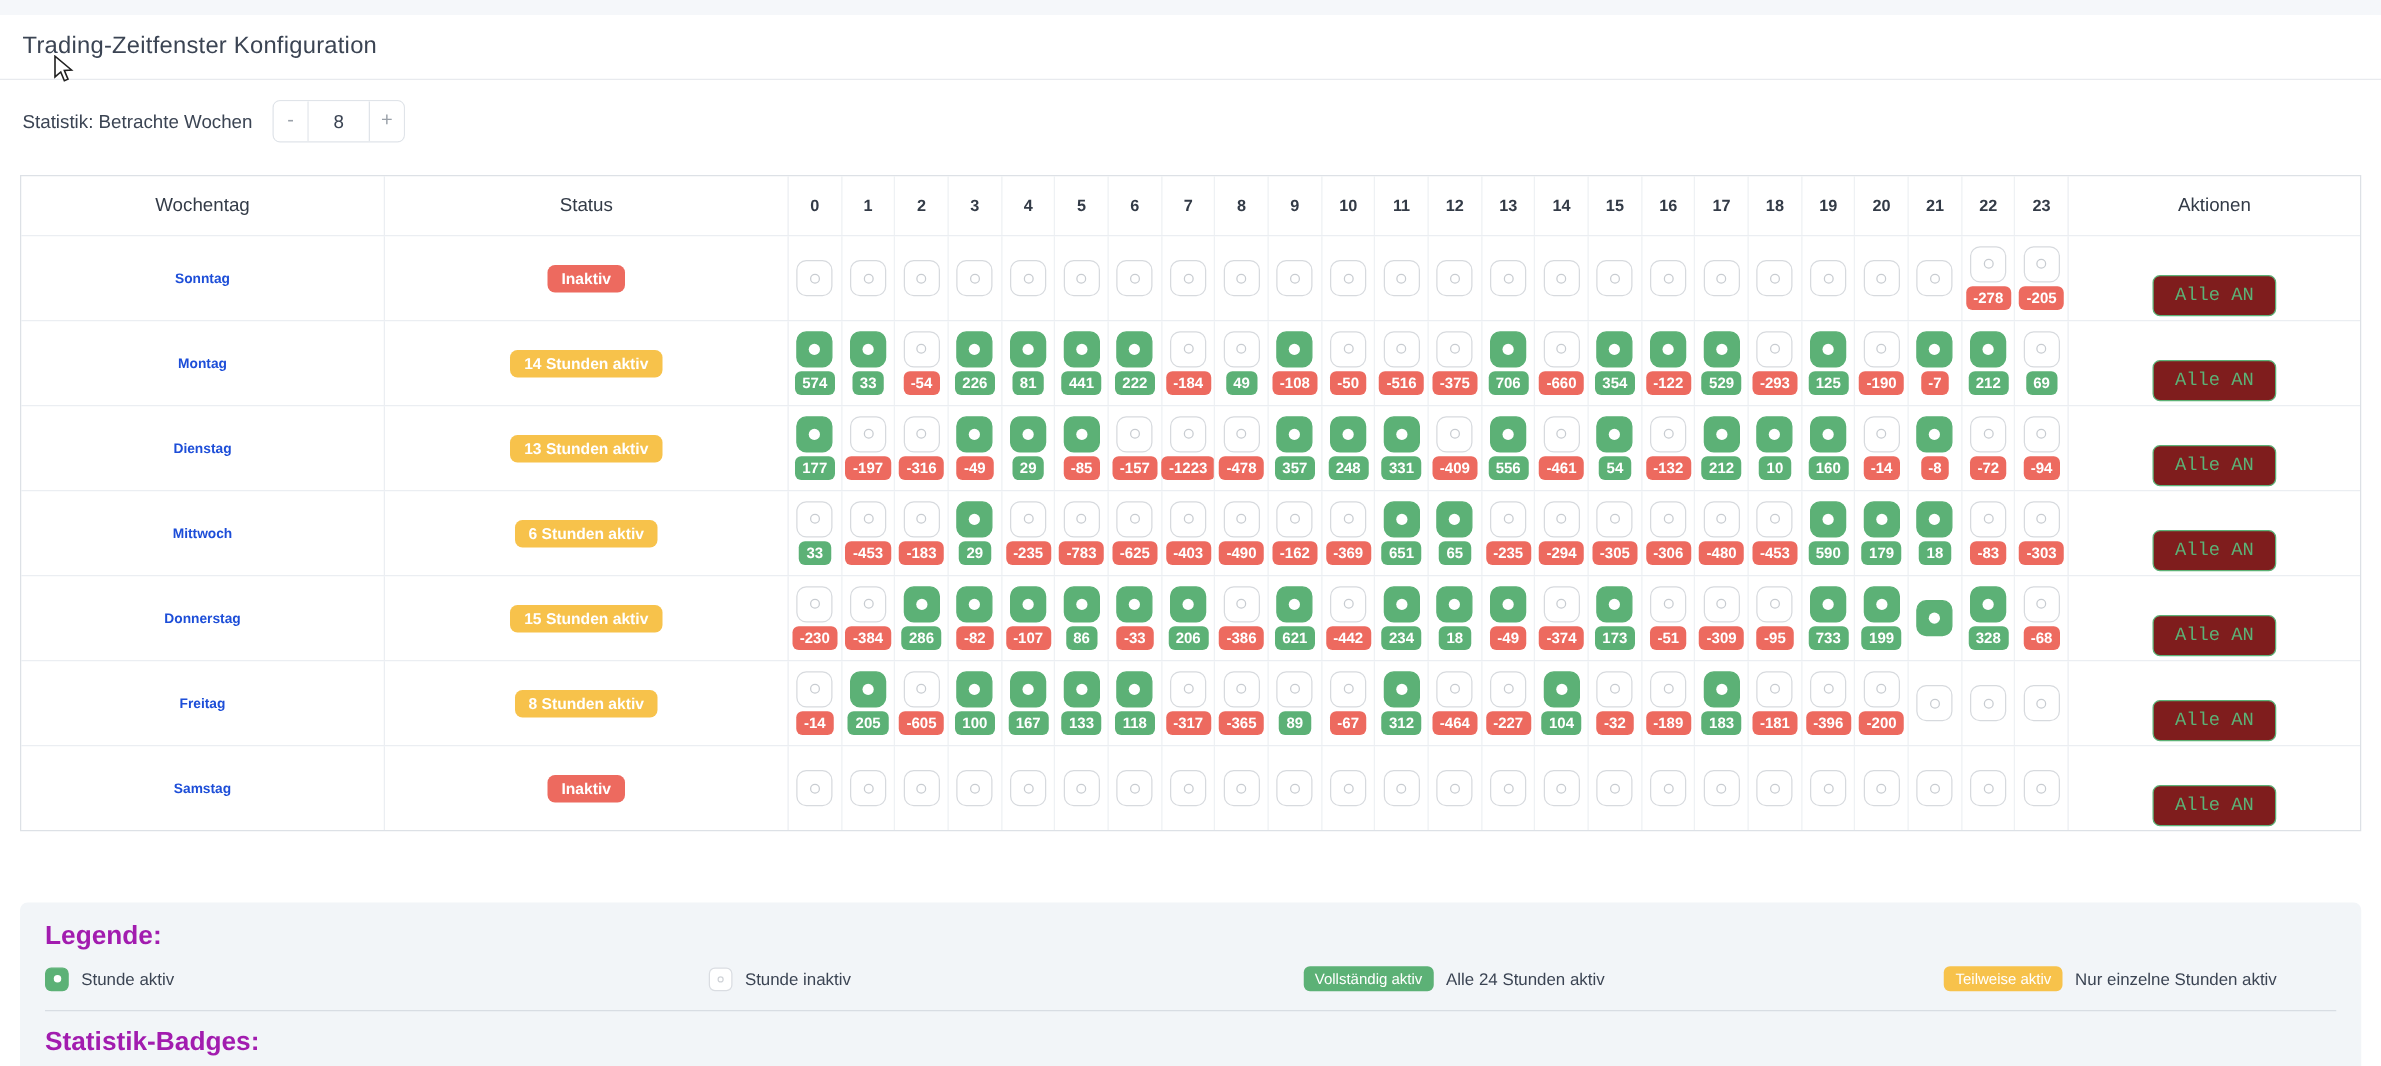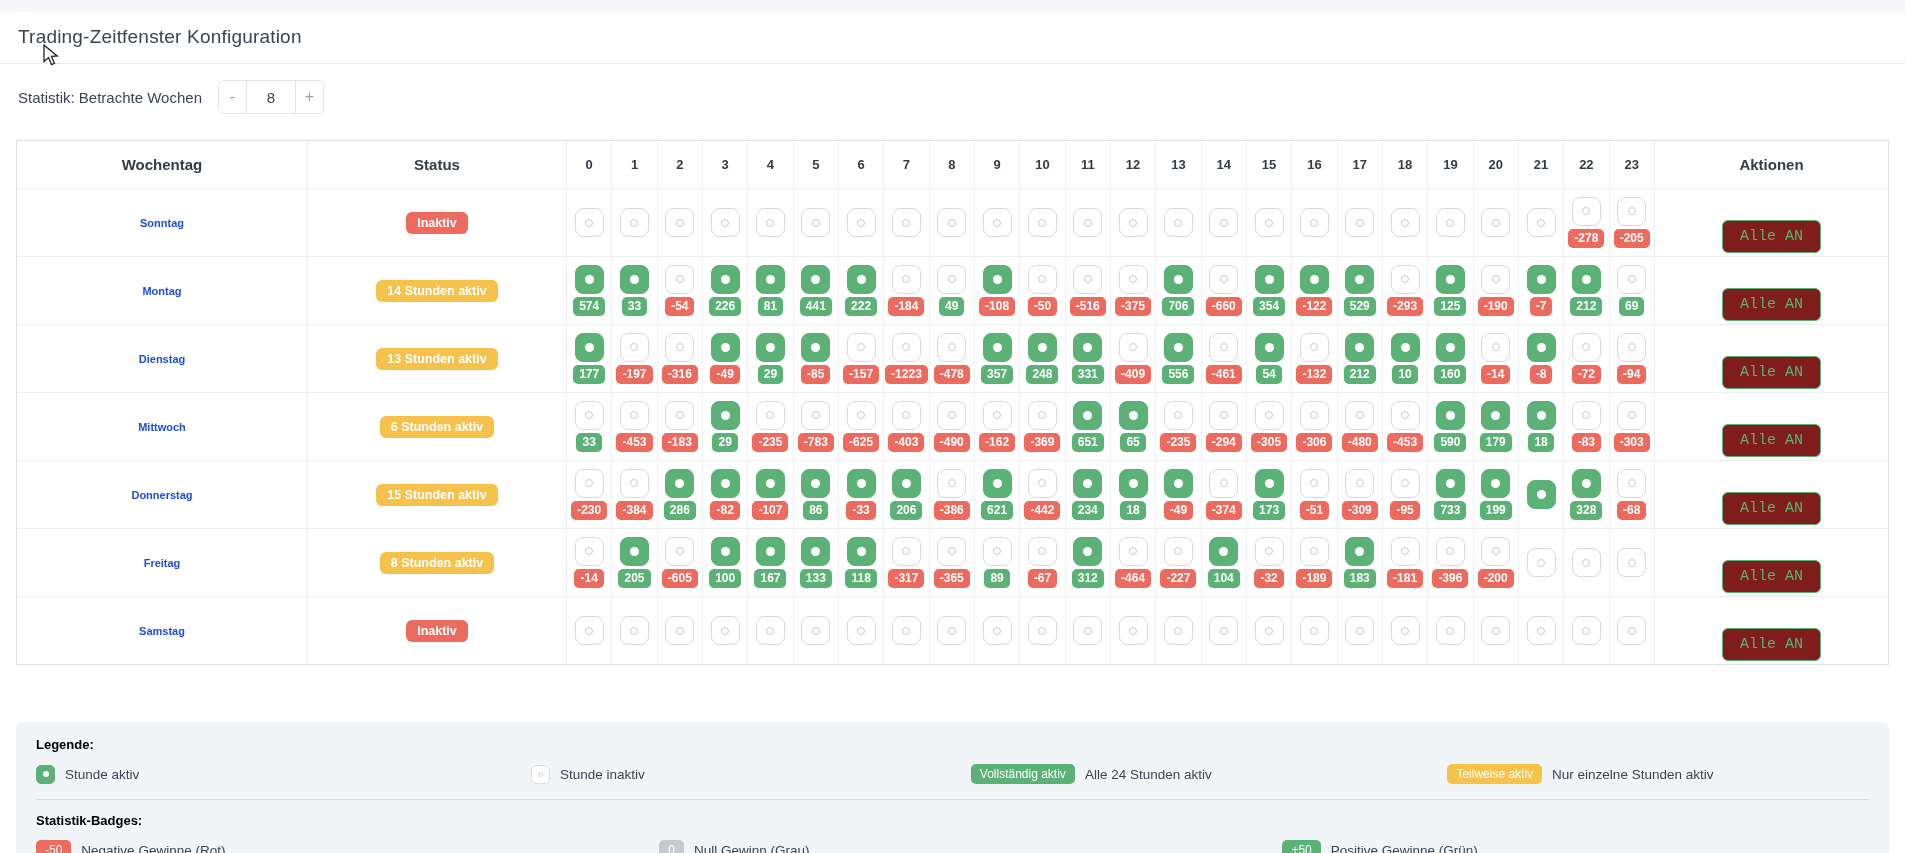--- a/index.html
+++ b/index.html
@@ -22,46 +22,46 @@
   .step-btn.minus{border-right:1px solid #e0e4e9;}
   .step-btn.plus{border-left:1px solid #e0e4e9;}
   .step-val{width:48px; height:32px; border:none; text-align:center; font-size:15px; color:#3b4453;
     font-family:inherit; outline:none;}
   
   .table{margin:12px 16px 0; border:1px solid #dde1e6; background:#fff;}
   .thead{display:flex; height:47px;}
   .trow{display:flex; height:68px; border-top:1px solid #ebeef2;}
   .cell{display:flex; align-items:center; justify-content:center;}
   .day-col{width:290px;}
-  .status-col{width:260px; border-left:1px solid #ebeef2; border-right:1px solid #ebeef2;}
+  .status-col{width:324px; border-left:1px solid #ebeef2; border-right:1px solid #ebeef2;}
   .actions-col{width:234px; border-left:1px solid #ebeef2;}
   .hours-wrap{flex:1; display:flex;}
   .hour-cell{flex:1; min-width:0; display:flex; flex-direction:column; align-items:center; justify-content:center;
     border-left:1px solid #eef1f4;}
   .hour-cell:first-child{border-left:none;}
-  .th{font-size:15px; font-weight:700; color:#333b47;}
+  .th{font-size:15px; font-weight:400; color:#333b47;}
   .th-hour{font-size:13px; font-weight:600; color:#333b47;}
   .day-name{font-size:11px; font-weight:700; color:#1d4ed8;}
   .badge{display:inline-block; padding:4px 11px; border-radius:6px; color:#fff; font-size:12.5px; font-weight:700; white-space:nowrap;}
   .badge.danger{background:var(--red);} .badge.warning{background:var(--yellow);}
   .hourbox{width:29px; height:29px; border-radius:8px; border:1px solid #d7dade; background:#fff;
     display:flex; align-items:center; justify-content:center; cursor:pointer; padding:0; flex:none;}
   .hourbox .dot{width:8px; height:8px; border-radius:50%; border:1.5px solid #c8ccd1; background:#fff;}
   .hourbox.on{background:var(--green); border-color:var(--green);}
   .hourbox.on .dot{width:9px; height:9px; border:none; background:#fff;}
   .sbadge{margin-top:3px; padding:1px 6px; border-radius:5px; color:#fff; font-size:12px; font-weight:700;
     line-height:1.45; white-space:nowrap;}
   .sbadge.pos{background:var(--green);} .sbadge.neg{background:var(--red);}
   .allbtn{background:#7f1d1d; border:1px solid var(--green); color:var(--green); font-size:15px;
     padding:7px 17px; border-radius:6px; cursor:pointer; font-family:Liberation Mono, monospace;margin-top:28px;}
   
   .legend{margin:57px 16px 0; background:#f2f5f8; border-radius:6px; padding:15px 20px 18px;}
-  .legend-h{font-size:13px; font-weight:600; color:#000000;}
+  .legend-h{font-size:21px; font-weight:600; color:#a21caf;}
   .legend-row{align-items:center; margin-top:12px; display:grid;}
-  #legendRow1{grid-template-columns:27% 24% 26% 23%;}
+  #legendRow1{grid-template-columns:27% 24% 26% 23%;gap:36px;}
   #legendRow2{grid-template-columns:34% 34% 32%;}
   .litem{display:flex; align-items:center; gap:10px; font-size:13.5px; color:#3b4453;}
   .lbadge{padding:3px 9px; border-radius:5px; color:#fff; font-size:12px; font-weight:400; white-space:nowrap;}
   .lbadge.success{background:var(--green);} .lbadge.warning{background:var(--yellow);}
   .lbadge.danger{background:var(--red);} .lbadge.neutral{background:var(--gray);}
   .legend-div{border-top:1px solid #d8dde3; margin:15px 0 13px;}
   .mini-box{width:19px; height:19px; border-radius:5px; border:1px solid #dadde2; background:#fff;
     display:flex; align-items:center; justify-content:center; flex:none;}
   .mini-box.on{background:var(--green); border-color:var(--green);}
   .mini-box .mini-dot{width:5px; height:5px; border-radius:50%; border:1px solid #d0d3d8; background:#fff;}

